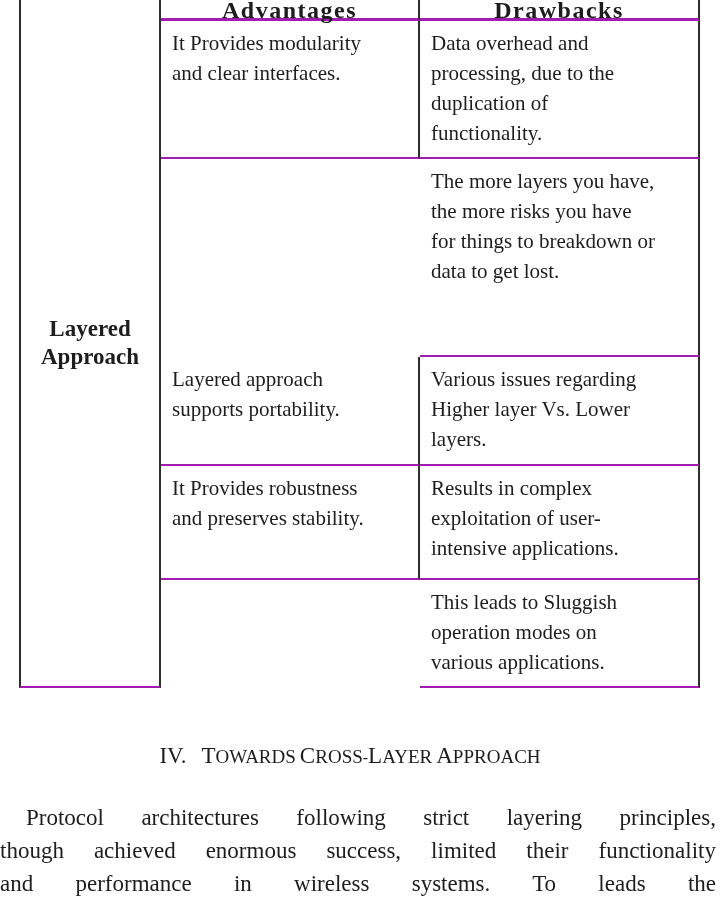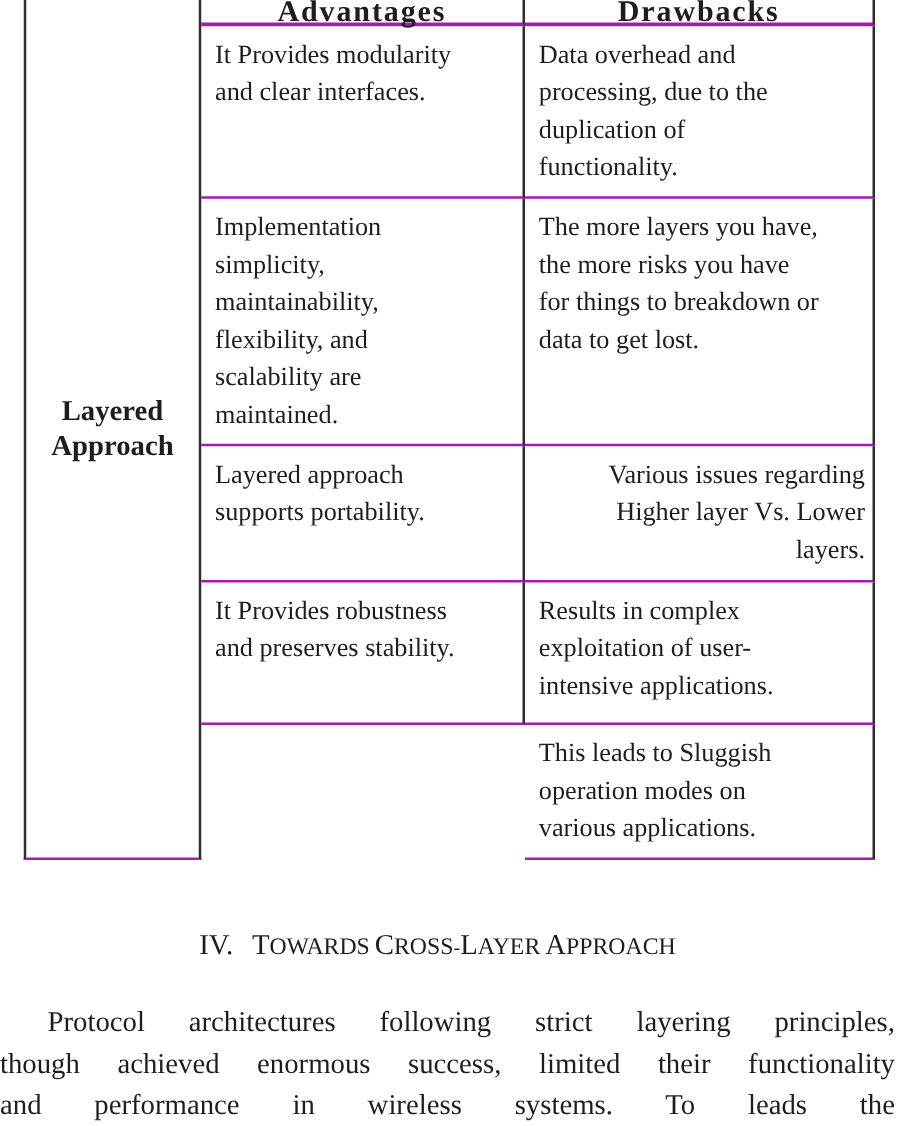--- a/index.html
+++ b/index.html
@@ -50,55 +50,49 @@
   .sec-num { font-size: 23px; margin-right: 15px; }
   .sc-b { font-size: 23px; }
   .sc-s { font-size: 19px; }
 
   
   .para { position: absolute; left: 0; top: 801px; width: 716px; }
   .para-line {
     font-size: 23px; line-height: 33px;
     text-align: justify; text-align-last: justify;
   }
-  .para-line.first { text-indent: 26px; padding-left: 12px; }
+  .para-line.first { text-indent: 26px; }
 </style>
 </head>
 <body>
 
 <div class="page">
 
   <div class="tbl">
     <div class="cell rowlabel">Layered
 Approach</div>
 
     <div class="cell head" style="grid-column:2; grid-row:1;">Advantages</div>
     <div class="cell head" style="grid-column:3; grid-row:1;">Drawbacks</div>
 
     <div class="cell body" style="grid-column:2; grid-row:2;">It Provides modularity
 and clear interfaces.</div>
     <div class="cell body" style="grid-column:3; grid-row:2;">Data overhead and
 processing, due to the
 duplication of
 functionality.</div>
 
-    <div class="cell body" style="grid-column:2; grid-row:3;">Implementation
-simplicity,
-maintainability,
-flexibility, and
-scalability are
-maintained.</div>
     <div class="cell body" style="grid-column:3; grid-row:3;">The more layers you have,
 the more risks you have
 for things to breakdown or
 data to get lost.</div>
 
     <div class="cell body" style="grid-column:2; grid-row:4;">Layered approach
 supports portability.</div>
-    <div class="cell body" style="grid-column:3; grid-row:4;text-align:right;">Various issues regarding
+    <div class="cell body" style="grid-column:3; grid-row:4;">Various issues regarding
 Higher layer Vs. Lower
 layers.</div>
 
     <div class="cell body" style="grid-column:3; grid-row:5;">Results in complex
 exploitation of user-
 intensive applications.</div>
     <div class="cell body" style="grid-column:2; grid-row:5;">It Provides robustness
 and preserves stability.</div>
 
     <div class="cell body" style="grid-column:3; grid-row:6;">This leads to Sluggish

